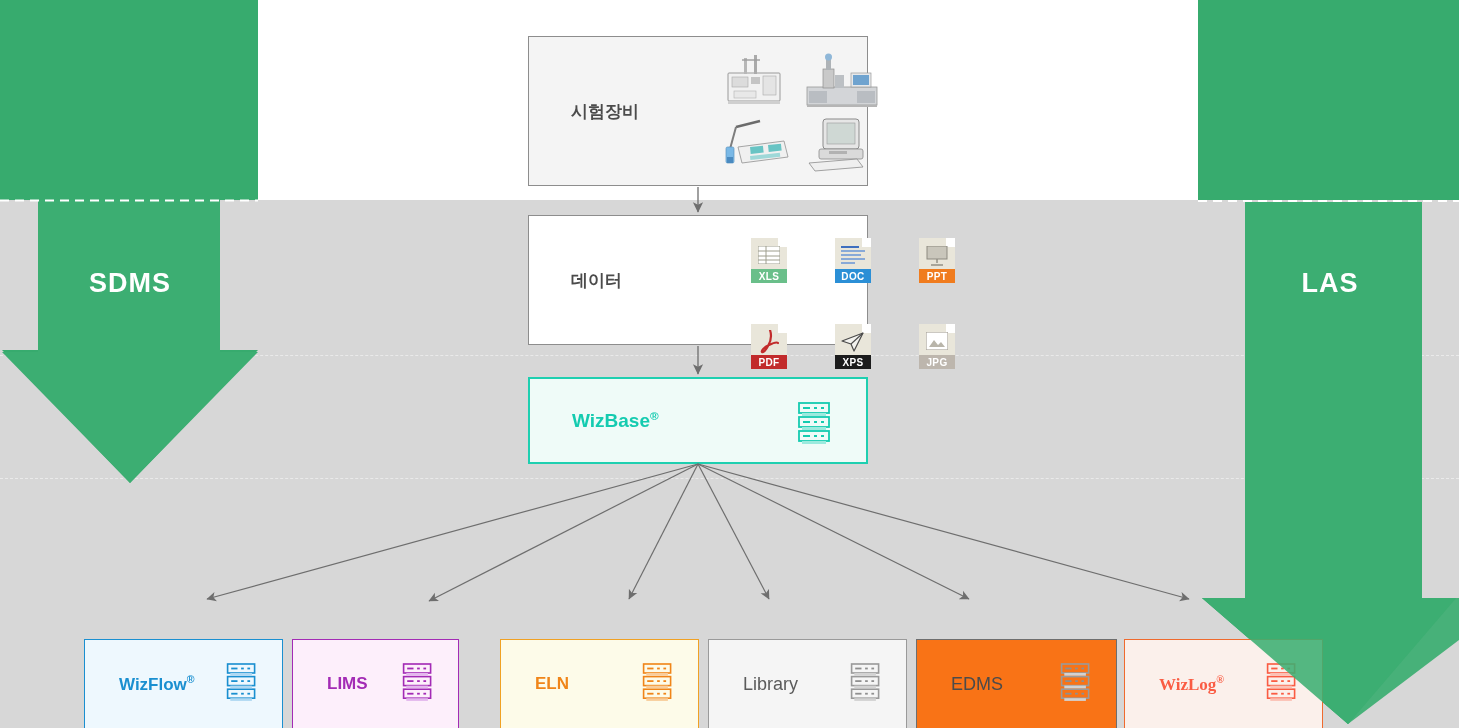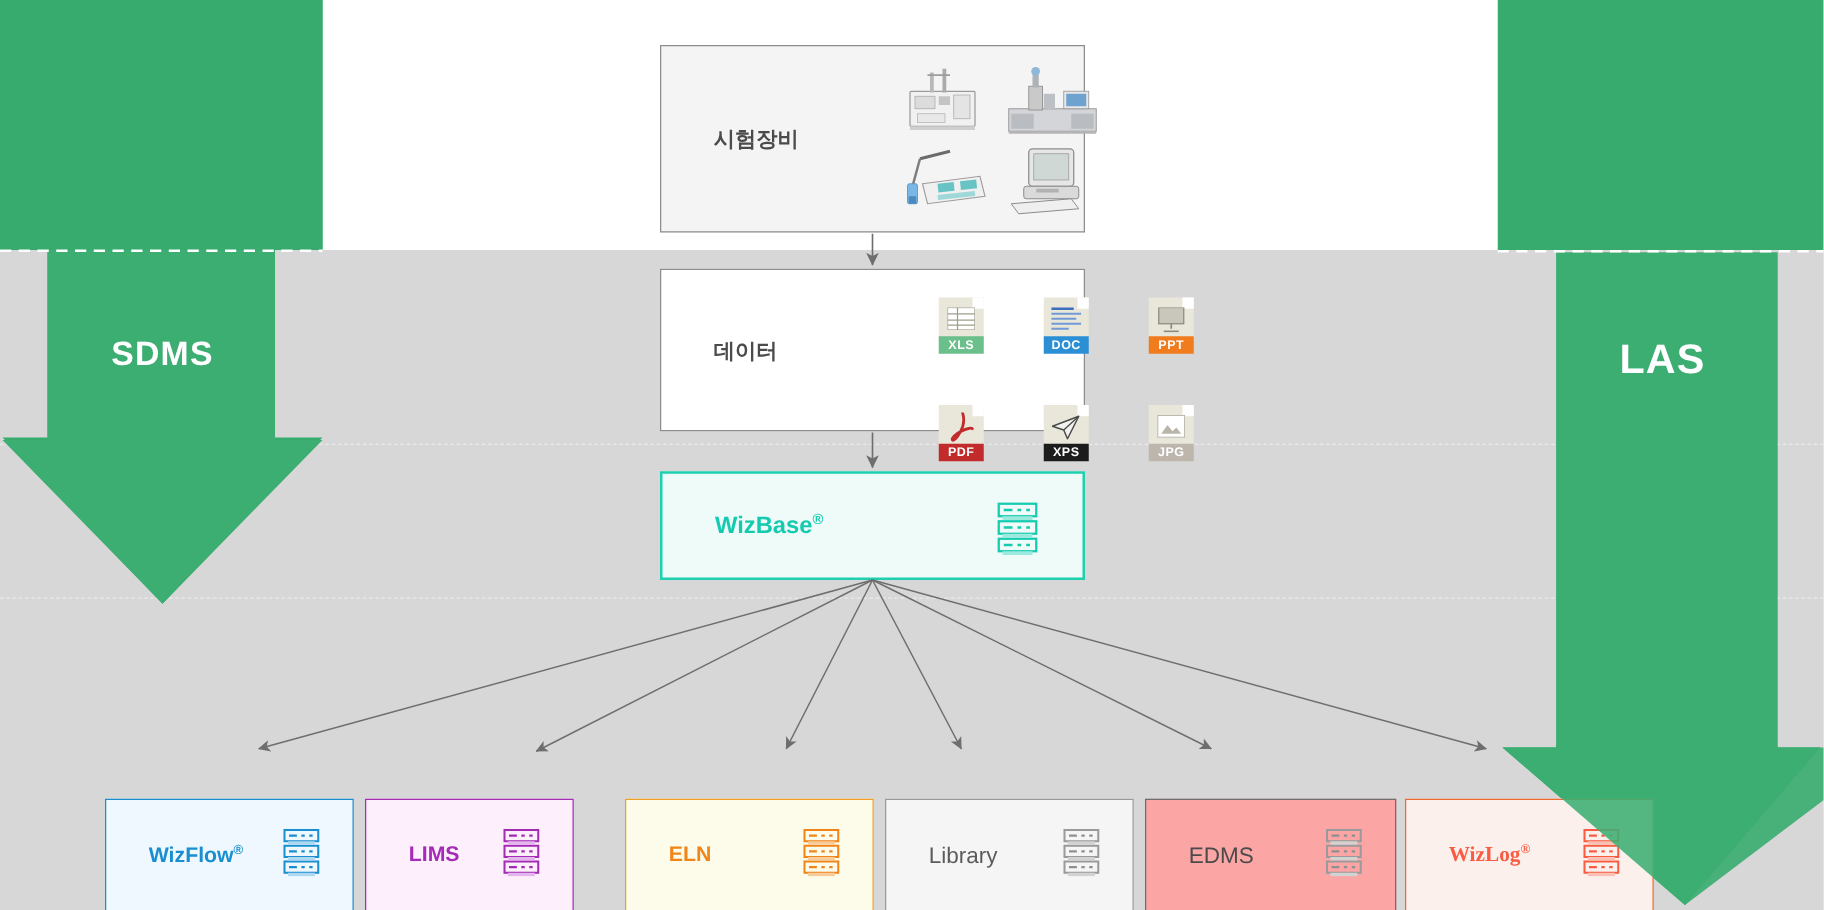--- a/index.html
+++ b/index.html
@@ -34,21 +34,21 @@
   .arrow-label{
     position:absolute;
     color:#ffffff;
     font-weight:bold;
     letter-spacing:1px;
     text-align:center;
     pointer-events:none;
     user-select:none;
   }
   #sdms-label{left:60px;top:268px;width:140px;font-size:27px;}
-  #las-label{left:1260px;top:268px;width:140px;font-size:33px;}
+  #las-label{left:1260px;top:268px;width:140px;font-size:27px;}
 
   
   .cbox{
     position:absolute;
     box-sizing:border-box;
     display:flex;align-items:center;
   }
   .cbox .cbox-title{
     font-size:17px;
     font-weight:bold;
@@ -424,21 +424,21 @@
             <rect x="19" y="20" width="3" height="2"></rect>
             <rect x="26" y="20" width="3" height="2"></rect>
           <rect x="8" y="34" width="7" height="2"></rect>
             <rect x="19" y="34" width="3" height="2"></rect>
             <rect x="26" y="34" width="3" height="2"></rect>
         </g>
       </svg>
     </span>
   </div>
 
-  <div class="pbox" id="pb-edms" style="left:916px;width:201px;background:#fca5a5;border:1.4px solid #6e6e6e;text-align:center;">
+  <div class="pbox" id="pb-edms" style="left:916px;width:201px;background:#f97316;border:1.4px solid #6e6e6e;text-align:center;">
     <span class="plabel" style="color:#4b4b4b;font-weight:normal;font-size:18px;"><span>EDMS</span></span>
     <span class="picon">
       <svg width="36" height="40" viewBox="0 0 40 44">
         <g stroke="#9a9a9a" stroke-width="1.8" fill="none">
           <rect x="4" y="2" width="30" height="10"></rect>
             <rect x="4" y="16" width="30" height="10"></rect>
             <rect x="4" y="30" width="30" height="10"></rect>
           <rect x="7" y="12" width="24" height="3" fill="#d2d2d2" stroke="none"></rect>
           <rect x="7" y="26" width="24" height="3" fill="#d2d2d2" stroke="none"></rect>
           <rect x="7" y="40" width="24" height="3" fill="#d2d2d2" stroke="none"></rect>

